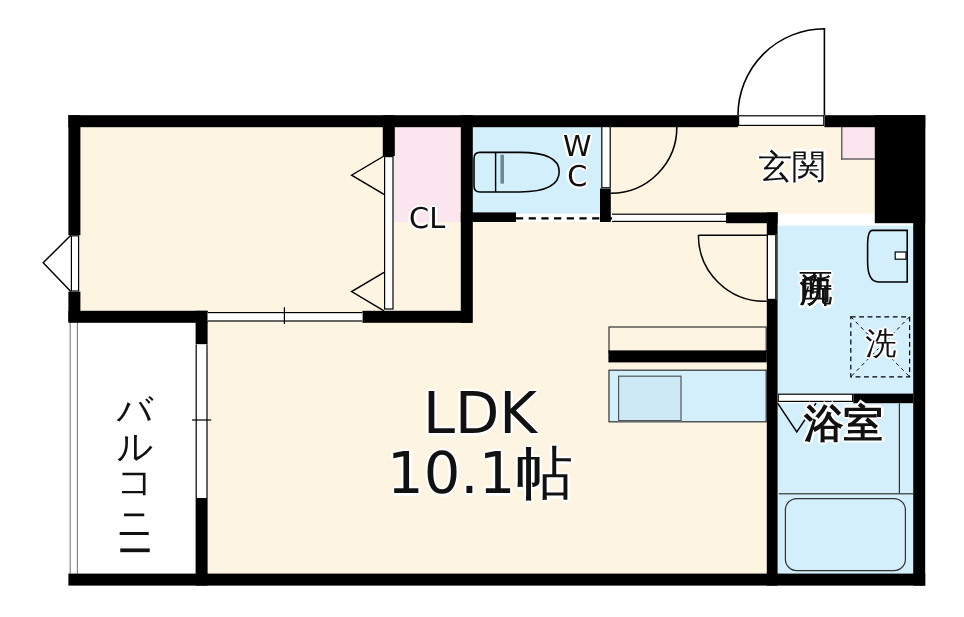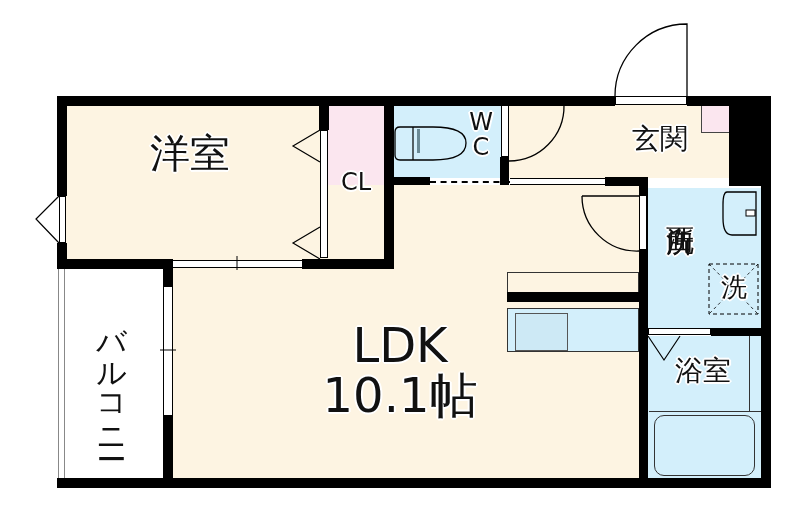--- a/index.html
+++ b/index.html
@@ -94,28 +94,27 @@
   <path d="M320 130 L293 146 L320 162" fill="none" stroke="#000" stroke-width="1.2"></path>
   <path d="M320 227 L293 243 L320 259" fill="none" stroke="#000" stroke-width="1.2"></path>
 
   <path d="M59 196 L36 219 L59 243" fill="none" stroke="#000" stroke-width="1.2"></path>
 
   <line x1="237" y1="256" x2="237" y2="270" stroke="#000" stroke-width="1"></line>
   <line x1="160" y1="350" x2="176" y2="350" stroke="#000" stroke-width="1"></line>
 </svg>
 
 <div class="label" style="left:120px;top:132px;width:140px;font-size:40px;">
-  <div>洋室</div>
 </div>
 <div class="label" style="left:328px;top:170px;width:56px;font-size:24px;">CL</div>
 <div class="label" style="left:463px;top:110px;width:36px;font-size:24px;">
   <div>W</div>
   <div>C</div>
 </div>
 <div class="label" style="left:620px;top:124px;width:80px;font-size:28px;">玄関</div>
 <div class="label vert" style="left:665px;top:205px;font-size:28px;">洗面所</div>
 <div class="label" style="left:712px;top:274px;width:44px;font-size:26px;">洗</div>
-<div class="label" style="left:662px;top:356px;width:82px;font-size:28px;">浴室</div>
+<div class="label" style="left:662px;top:336px;width:82px;font-size:33px;font-weight:bold;">浴室</div>
 <div class="label" style="left:310px;top:320px;width:180px;font-size:48px;">
   <div>LDK</div>
   <div>10.1帖</div>
 </div>
 <div class="label vert" style="left:96px;top:308px;font-size:30px;">バルコニー</div>
 
 </body></html>

